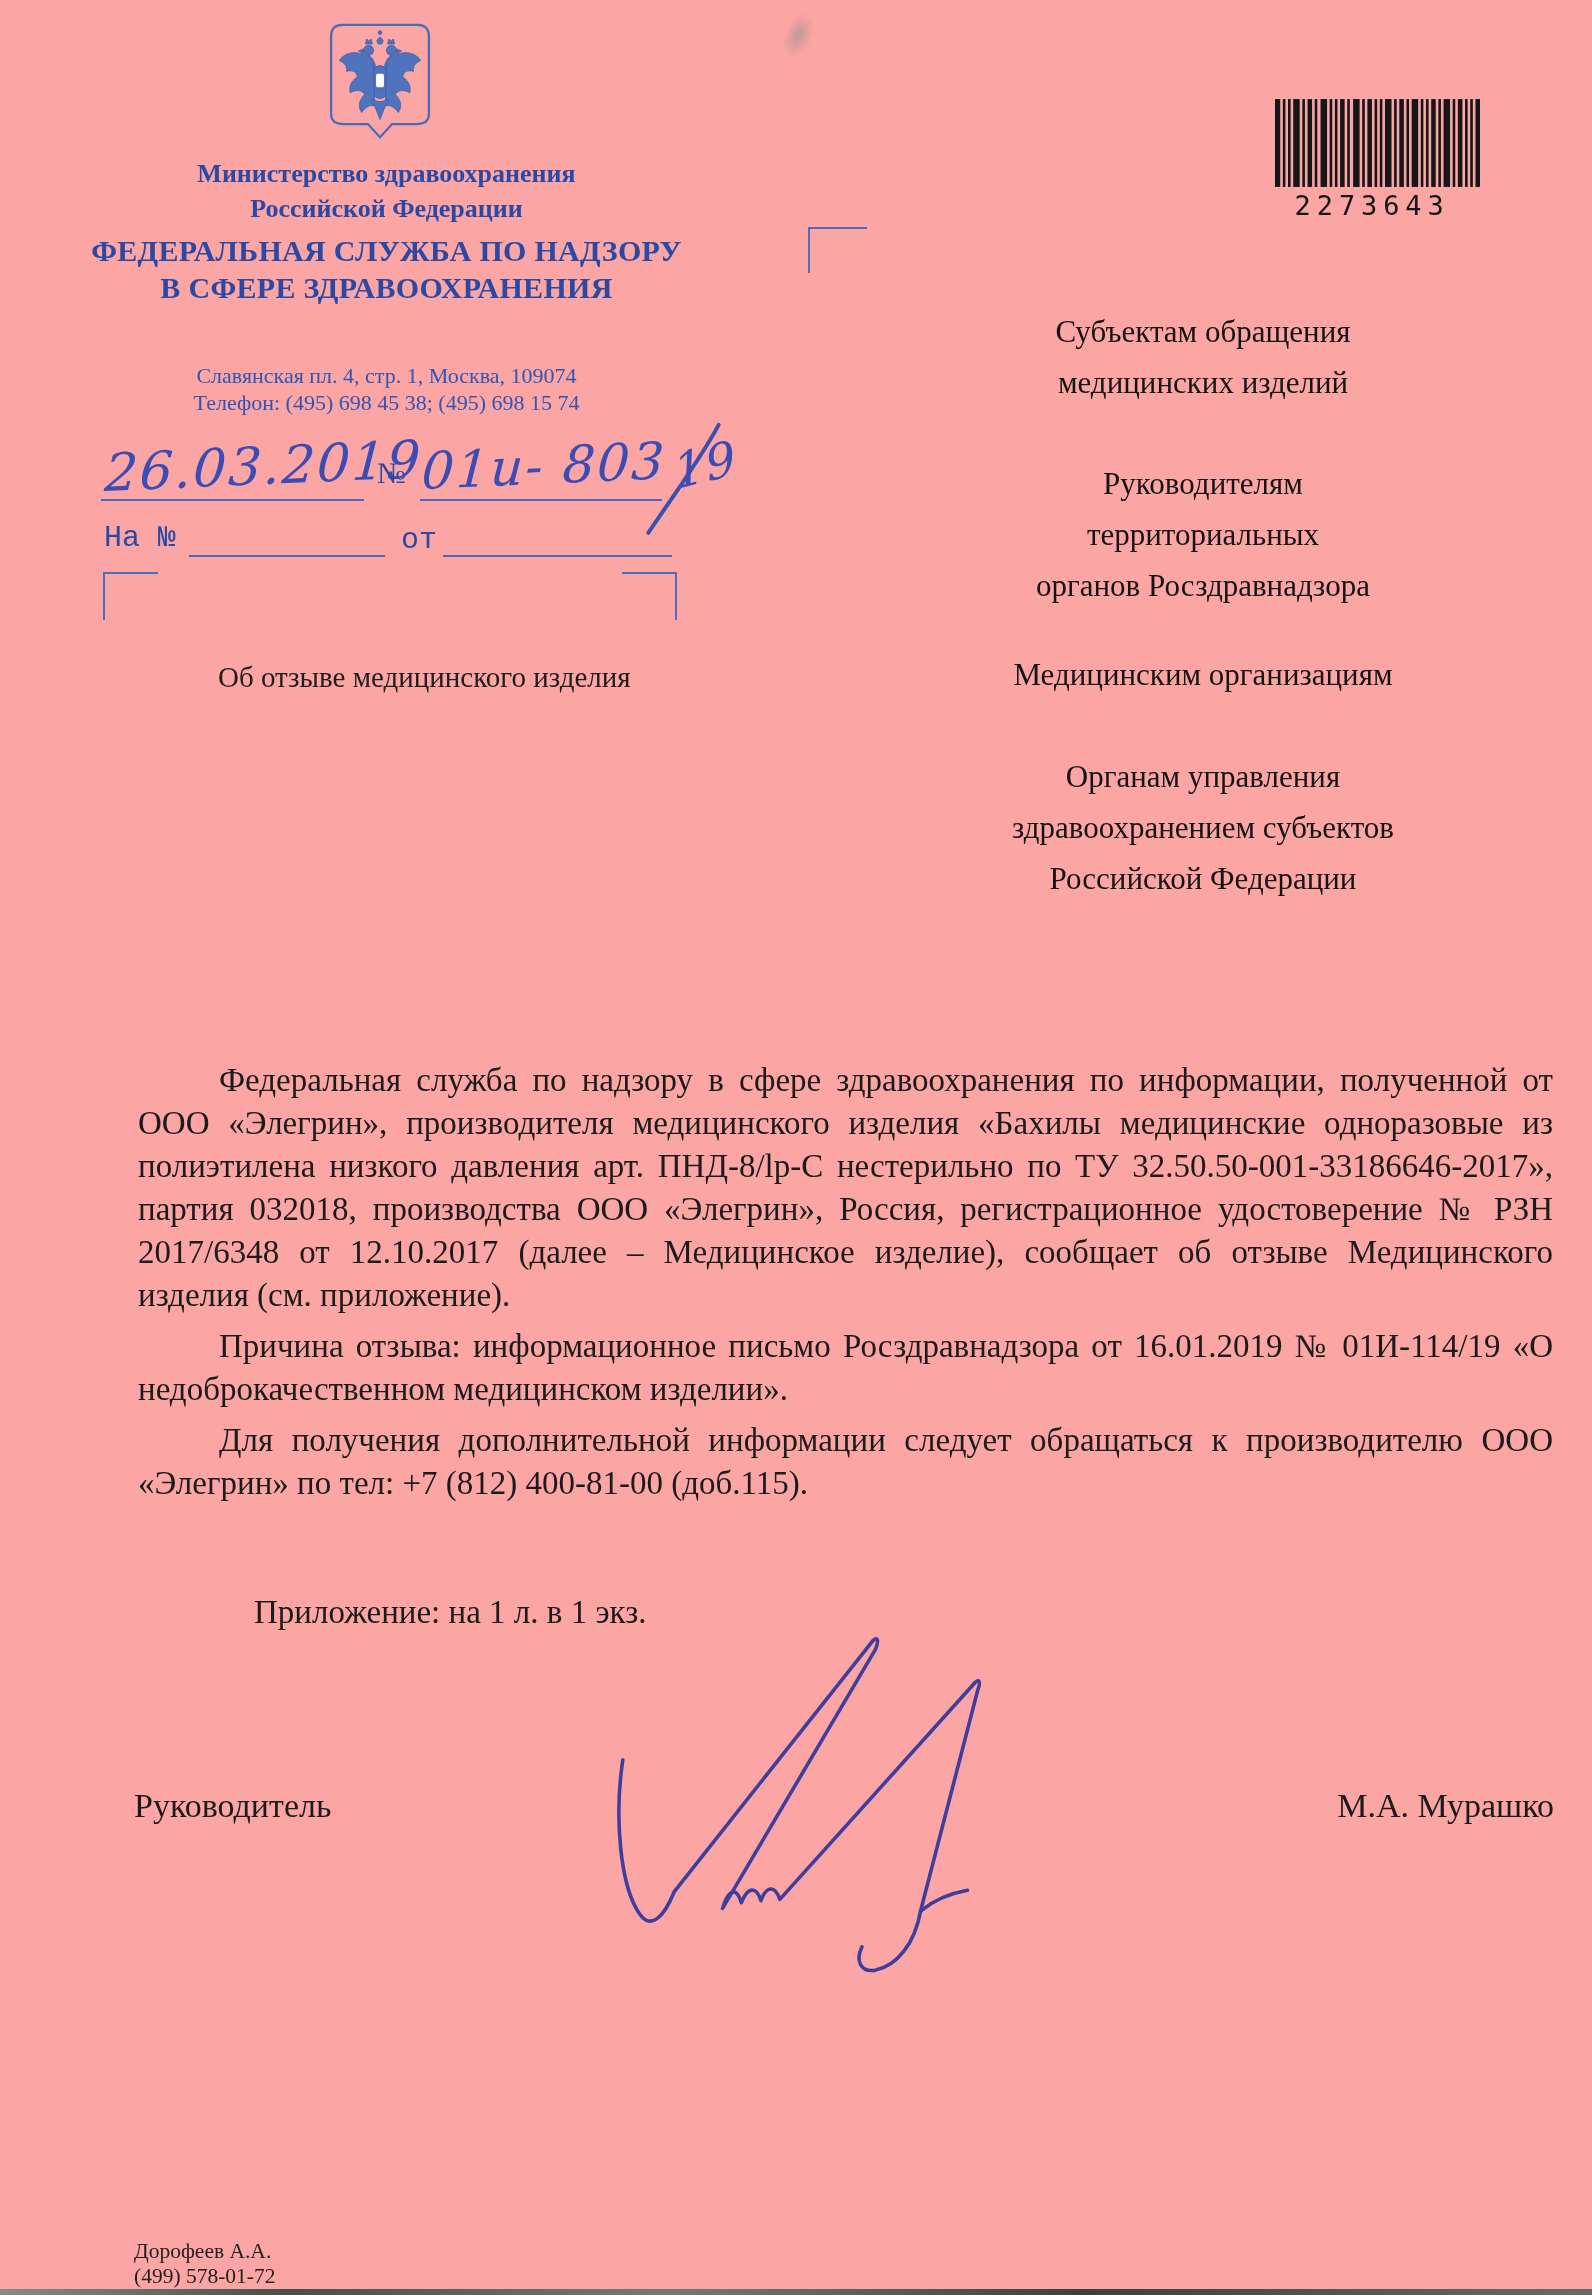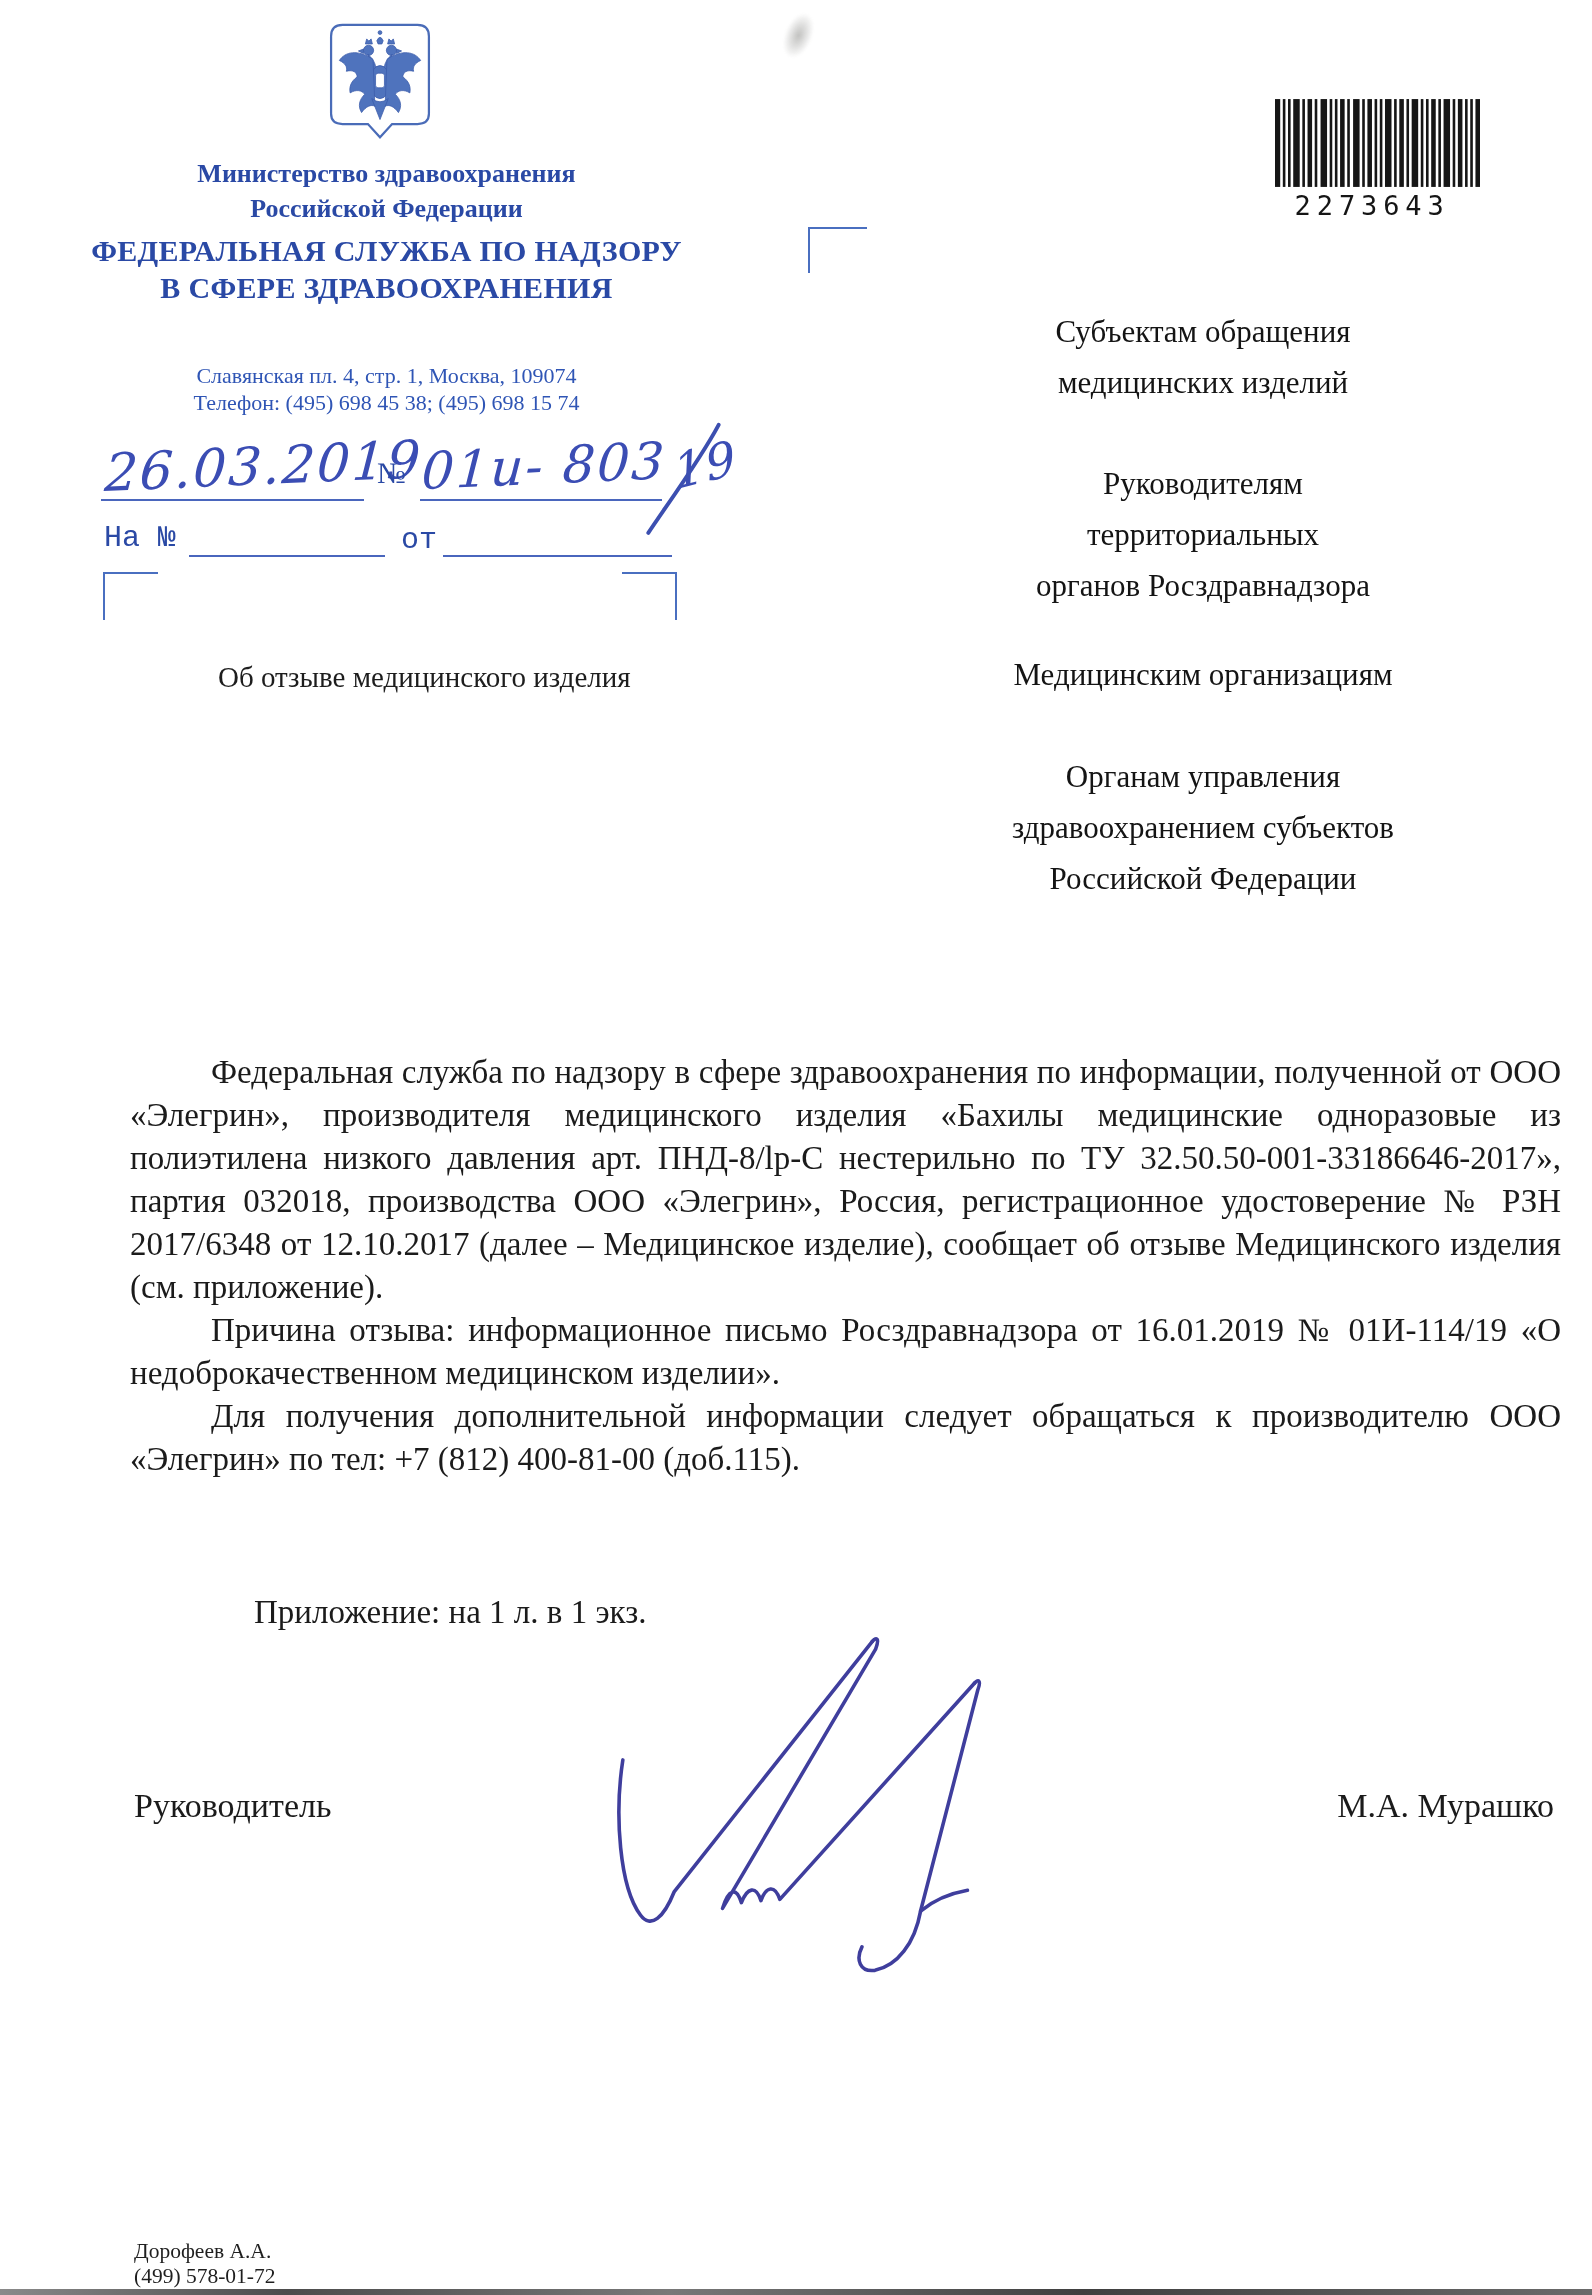--- a/index.html
+++ b/index.html
@@ -1,21 +1,21 @@
 <!DOCTYPE html>
 <html lang="ru" style="font-size:10.4px"><head>
 <meta charset="utf-8">
 <title>Росздравнадзор — письмо</title>
 <style>
   html,body{margin:0;padding:0;background:#e8e8e6;}
   .page{
     position:relative;
     width:1593px;height:2295px;
     margin:0 auto;
-    background:#ffffff;
+    background:#fca5a5;
     overflow:hidden;
     font-family:"Liberation Serif","DejaVu Serif",serif;
     color:#1b1b1b;
   }
   .emblem{position:absolute;left:326px;top:19.6px;width:108px;height:128px;}
   .ministry{position:absolute;left:98px;top:156px;width:577px;text-align:center;
     font-weight:bold;font-size:26px;line-height:35px;color:#2a49a5;}
   .service{position:absolute;left:85px;top:219px;width:603px;text-align:center;
     font-weight:bold;font-size:30px;line-height:37px;color:#2a49a5;letter-spacing:0.3px;margin-top:13px;}
   .lh-addr{position:absolute;left:98px;top:362px;width:577px;text-align:center;
@@ -38,21 +38,21 @@
   .form-label{position:absolute;font-size:30px;color:#2a49a5;font-family:Liberation Mono, monospace;}
   .blue-line{position:absolute;height:2px;background:#4a66bd;}
   .corner{position:absolute;border:0 solid #4a6fc0;}
   
   .addr-block{position:absolute;left:939px;width:528px;text-align:center;
     font-size:31px;line-height:51px;color:#141414;}
   
   .subject{position:absolute;left:218px;top:661px;font-size:29px;color:#1d1d1d;}
   .body-text{position:absolute;left:130px;top:1051px;width:1431px;
     font-size:33px;line-height:43px;text-align:justify;}
-  .body-text p{margin:0;text-indent:81px;}
+  .body-text p{margin:8px;text-indent:81px;}
   .attachment{position:absolute;left:254px;top:1594px;font-size:33px;}
   
   .sig-title{position:absolute;left:134px;top:1787px;font-size:34px;}
   .sig-name{position:absolute;right:39px;top:1787px;font-size:34px;}
   .sig-svg{position:absolute;left:587px;top:1610px;width:430px;height:378px;}
   
   .footer{position:absolute;left:134px;top:2239px;font-size:21.5px;line-height:25.4px;color:#1f1f1f;}
   
   .smudge{position:absolute;left:785px;top:11.7px;width:27px;height:47px;border-radius:50%;
     background:radial-gradient(closest-side,#8d8d8a,rgba(160,160,158,0));

